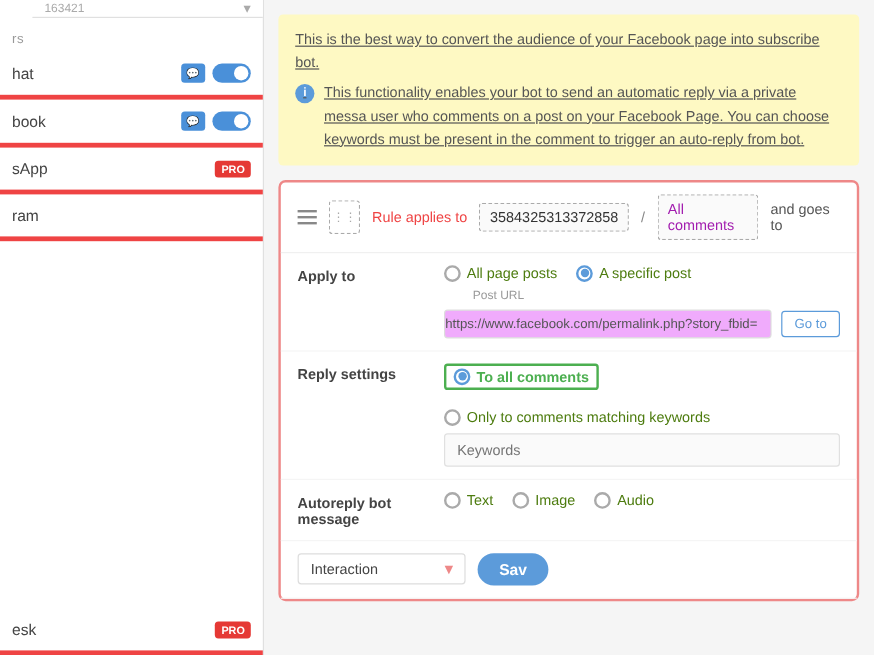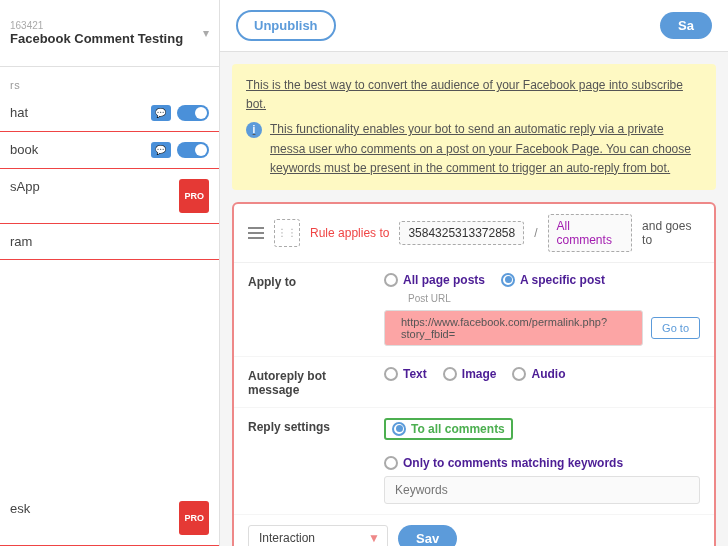--- a/index.html
+++ b/index.html
@@ -11,24 +11,25 @@
       min-width: 220px;
       background: #fff;
       border-right: 1px solid #e0e0e0;
       display: flex;
       flex-direction: column;
       height: 100%;
     }
     .sidebar-header {
       background: #fff;
       border-bottom: 1px solid #e0e0e0;
-      padding: 20px 10px;
+      padding: 0 10px;
       display: flex;
       align-items: center;
       justify-content: space-between;
+      margin-left: 27px;
     }
     .sidebar-header-id {
       font-size: 10px;
       color: #aaa;
       display: block;
     }
     .sidebar-header-title {
       font-size: 13px;
       color: #333;
       font-weight: bold;
@@ -40,24 +41,25 @@
 
     .sidebar-section-label {
       font-size: 11px;
       color: #999;
       padding: 12px 10px 4px 10px;
       letter-spacing: 0.5px;
     }
 
     .sidebar-item {
       display: flex;
+      align-items: center;
       justify-content: space-between;
       padding: 10px 10px;
       cursor: pointer;
-      border-bottom: 1px solid #ef4444;
+      border-bottom: 4px solid #ef4444;
     }
     .sidebar-item-label { font-size: 13px; color: #444; }
     .sidebar-item-controls { display: flex; align-items: center; gap: 6px; }
 
     .chat-icon {
       width: 20px; height: 16px;
       background: #4a90d9;
       border-radius: 3px;
       display: inline-flex;
       align-items: center;
@@ -81,21 +83,21 @@
       background: white;
       border-radius: 50%;
       top: 2px; right: 2px;
     }
 
     .pro-badge {
       background: #e53935;
       color: white;
       font-size: 9px;
       font-weight: bold;
-      padding: 12px 5px;
+      padding: 2px 5px;
       border-radius: 3px;
     }
 
     
     .main {
       flex: 1;
       display: flex;
       flex-direction: column;
       background: #f5f5f5;
       height: 100%;
@@ -227,21 +229,21 @@
     .goes-to-label {
       font-size: 12px;
       color: #555;
     }
 
     .rule-row {
       display: flex;
       align-items: flex-start;
       padding: 10px 14px;
       border-bottom: 1px solid #f5f5f5;
-      gap: 16px;
+      gap: 2px;
     }
 
     .rule-row-label {
       font-size: 12px;
       font-weight: bold;
       color: #444;
       min-width: 120px;
       padding-top: 2px;
     }
 
@@ -258,22 +260,21 @@
       gap: 16px;
       flex-wrap: wrap;
     }
 
     .radio-option {
       display: flex;
       align-items: center;
       gap: 5px;
       cursor: pointer;
       font-size: 12px;
-      color: #4c1d95;
-      font-weight: bold;
+      color: #4d7c0f;
     }
 
     .radio-circle {
       width: 14px; height: 14px;
       border-radius: 50%;
       border: 2px solid #aaa;
       display: flex; align-items: center; justify-content: center;
       flex-shrink: 0;
     }
     .radio-circle.selected {
@@ -294,25 +295,25 @@
 
     .post-url-row {
       display: flex;
       align-items: center;
       gap: 8px;
     }
 
     .post-url-input {
       flex: 1;
       border: 1px solid #ddd;
-      padding: 5px 16px;
+      padding: 5px 0;
       font-size: 11px;
       color: #555;
       border-radius: 3px;
-      background: #fca5a5;
+      background: #f0abfc;
     }
 
     .go-to-btn {
       background: #fff;
       border: 1px solid #5c9bda;
       color: #5c9bda;
       font-size: 11px;
       padding: 4px 10px;
       border-radius: 3px;
       cursor: pointer;
@@ -377,21 +378,20 @@
       pointer-events: none;
     }
   </style>
 </head>
 <body>
 
 <div class="sidebar">
   <div class="sidebar-header">
     <div>
       <span class="sidebar-header-id">163421</span>
-      <span class="sidebar-header-title">Facebook Comment Testing</span>
     </div>
     <span class="sidebar-header-arrow">▾</span>
   </div>
 
   <div class="sidebar-section-label">rs</div>
 
   <div class="sidebar-item">
     <span class="sidebar-item-label">hat</span>
     <div class="sidebar-item-controls">
       <div class="chat-icon">💬</div>
@@ -421,24 +421,20 @@
   <div style="flex:1"></div>
 
   <div class="sidebar-item">
     <span class="sidebar-item-label">esk</span>
     <span class="pro-badge">PRO</span>
   </div>
 </div>
 
 <div class="main">
 
-  <div class="top-bar">
-    <button class="unpublish-btn">Unpublish</button>
-    <button class="save-btn">Sa</button>
-  </div>
 
   <div class="info-box">
     <div>This is the best way to convert the audience of your Facebook page into subscribe bot.</div>
     <div class="info-row">
       <div class="info-icon">i</div>
       <span>This functionality enables your bot to send an automatic reply via a private messa user who comments on a post on your Facebook Page. You can choose keywords must be present in the comment to trigger an auto-reply from bot.</span>
     </div>
   </div>
 
   <div class="rule-card">
@@ -472,54 +468,54 @@
         </div>
         <div class="post-url-label">Post URL</div>
         <div class="post-url-row">
           <div class="post-url-input">https://www.facebook.com/permalink.php?story_fbid=</div>
           <button class="go-to-btn">Go to</button>
         </div>
       </div>
     </div>
 
     <div class="rule-row">
+      <div class="rule-row-label">Reply settings</div>
+      <div class="rule-row-content">
+        <div class="radio-group">
+          <label class="radio-option reply-selected">
+            <div class="radio-circle selected"></div>
+            <span>To all comments</span>
+          </label>
+          <label class="radio-option">
+            <div class="radio-circle"></div>
+            <span>Only to comments matching keywords</span>
+          </label>
+        </div>
+        <input class="keywords-input" type="text" placeholder="Keywords" style="">
+      </div>
+    </div>
+
+    <div class="rule-row">
       <div class="rule-row-label" style="white-space:pre-line">Autoreply bot
 message</div>
       <div class="rule-row-content">
         <div class="autoreply-options">
           <label class="radio-option">
             <div class="radio-circle"></div>
             <span>Text</span>
           </label>
           <label class="radio-option">
             <div class="radio-circle"></div>
             <span>Image</span>
           </label>
           <label class="radio-option">
             <div class="radio-circle"></div>
             <span>Audio</span>
           </label>
         </div>
-      </div>
-    </div>
-
-    <div class="rule-row">
-      <div class="rule-row-label">Reply settings</div>
-      <div class="rule-row-content">
-        <div class="radio-group">
-          <label class="radio-option reply-selected">
-            <div class="radio-circle selected"></div>
-            <span>To all comments</span>
-          </label>
-          <label class="radio-option">
-            <div class="radio-circle"></div>
-            <span>Only to comments matching keywords</span>
-          </label>
-        </div>
-        <input class="keywords-input" type="text" placeholder="Keywords" style="">
       </div>
     </div>
 
     <div class="rule-row">
       <div class="rule-row-content">
         <div class="interaction-row">
           <div class="select-wrapper">
             <select class="interaction-select">
               <option>Interaction</option>
             </select>

